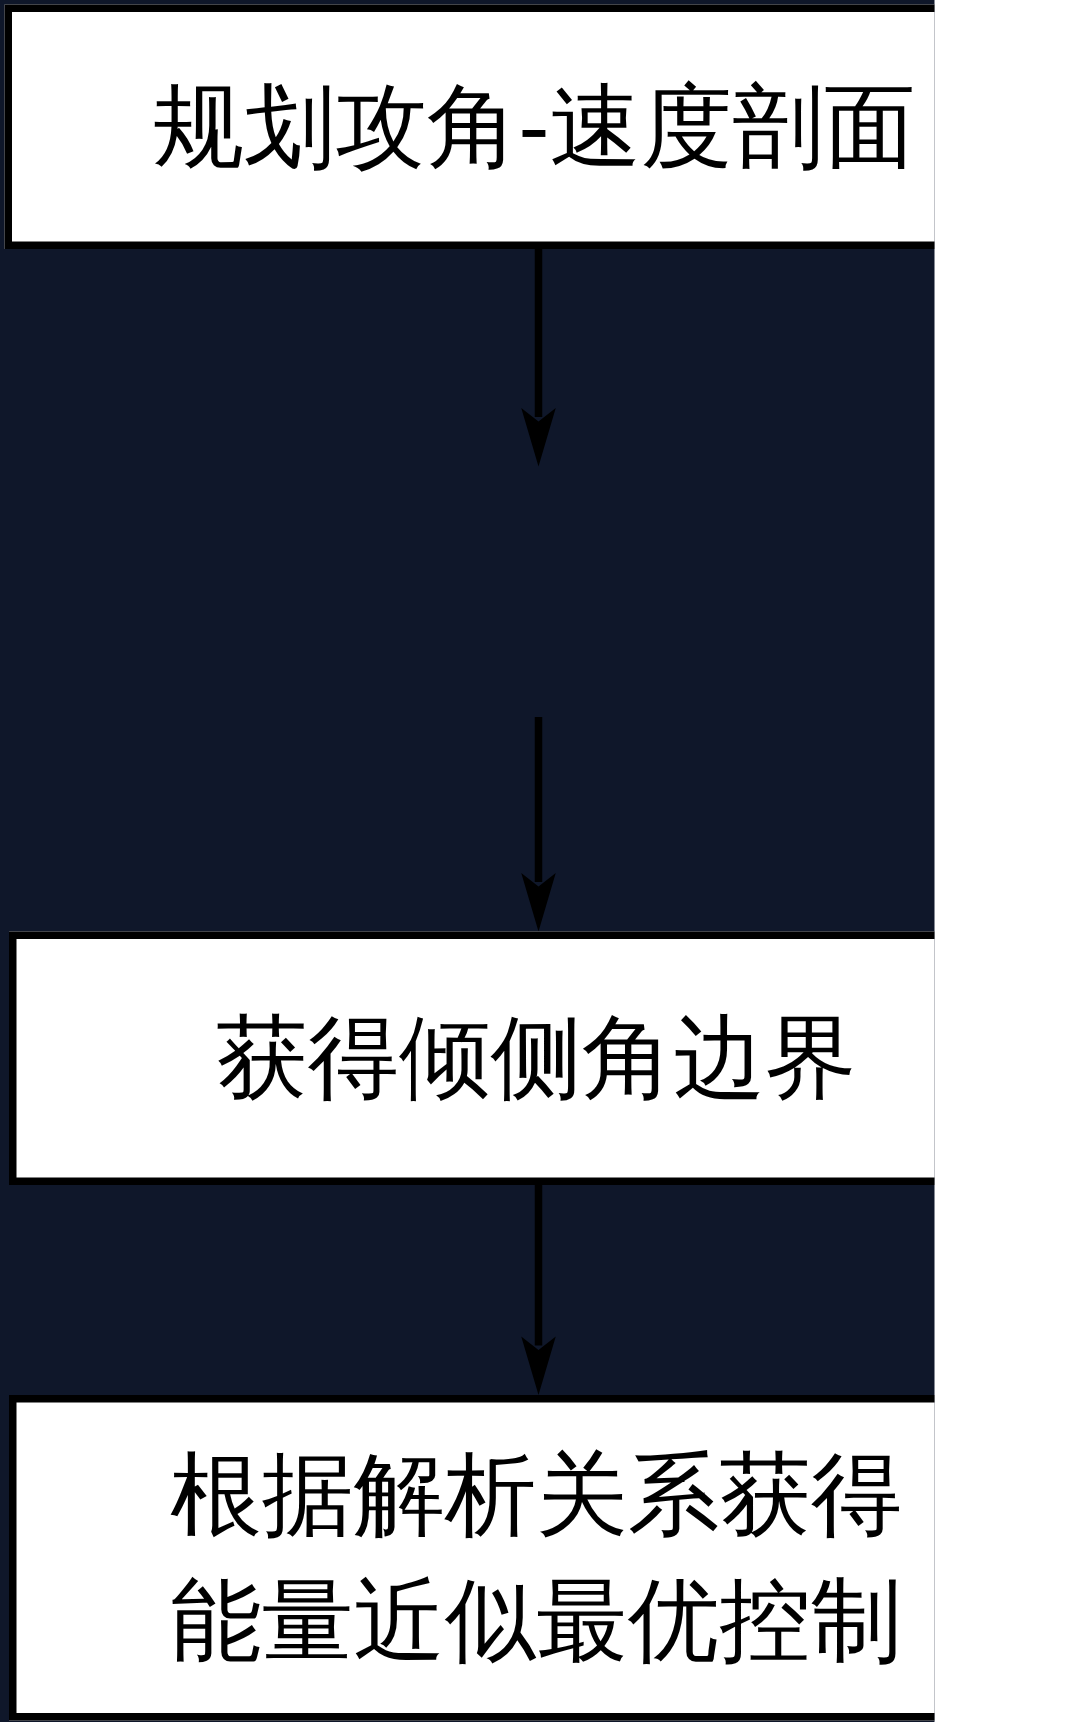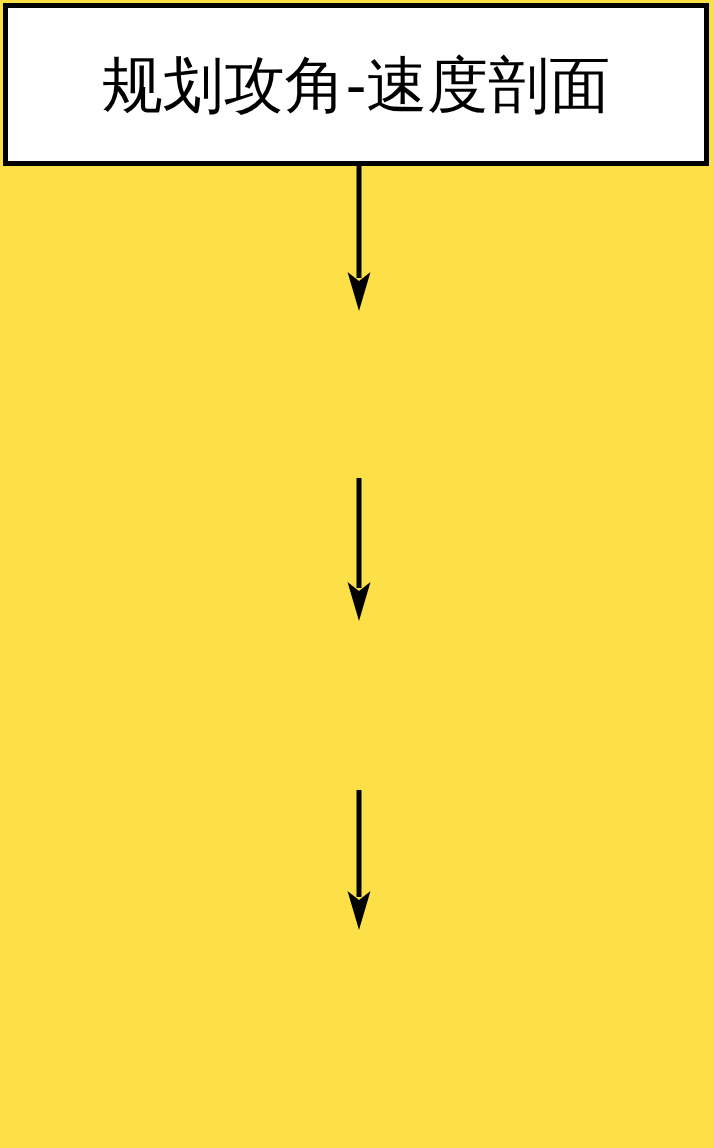--- a/index.html
+++ b/index.html
@@ -5,23 +5,23 @@
   html, body {
     margin: 0;
     padding: 0;
     background: #ffffff;
   }
   body {
     font-family: "DejaVu Serif", "Liberation Serif", serif;
   }
   #canvas {
     position: relative;
-    width: 713px;
+    width: 623px;
     height: 1148px;
-    background: #fde047;
+    background: #0f172a;
     overflow: hidden;
   }
   .node {
     position: absolute;
     box-sizing: border-box;
     background: #ffffff;
     border: 5px solid #000000;
     display: flex;
     align-items: center;
     justify-content: center;
@@ -72,15 +72,22 @@
       <line x1="359" y1="790" x2="359" y2="897" stroke="#000000" stroke-width="5"></line>
       <path d="M 359 930 L 347.5 891 L 359 900 L 370.5 891 Z" fill="#000000"></path>
     </g>
   </svg>
 
   <div class="node" id="node-1">
     <span class="node-label">规划攻角-速度剖面</span>
   </div>
 
 
+  <div class="node" id="node-3">
+    <span class="node-label">获得倾侧角边界</span>
+  </div>
 
+  <div class="node" id="node-4">
+    <span class="node-label">根据解析关系获得
+能量近似最优控制</span>
+  </div>
 
 </div>
 
 </body></html>

